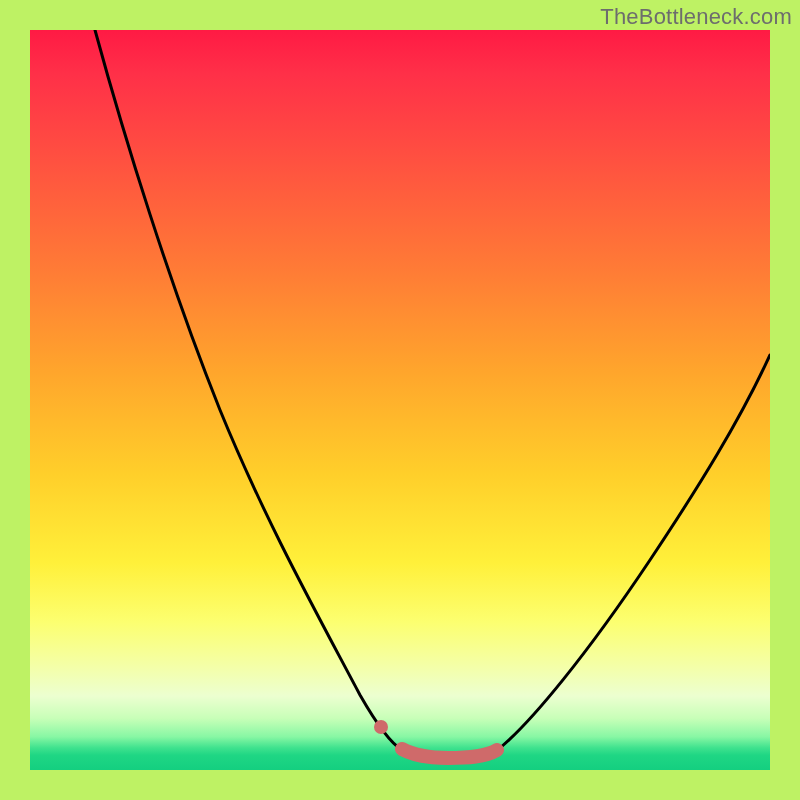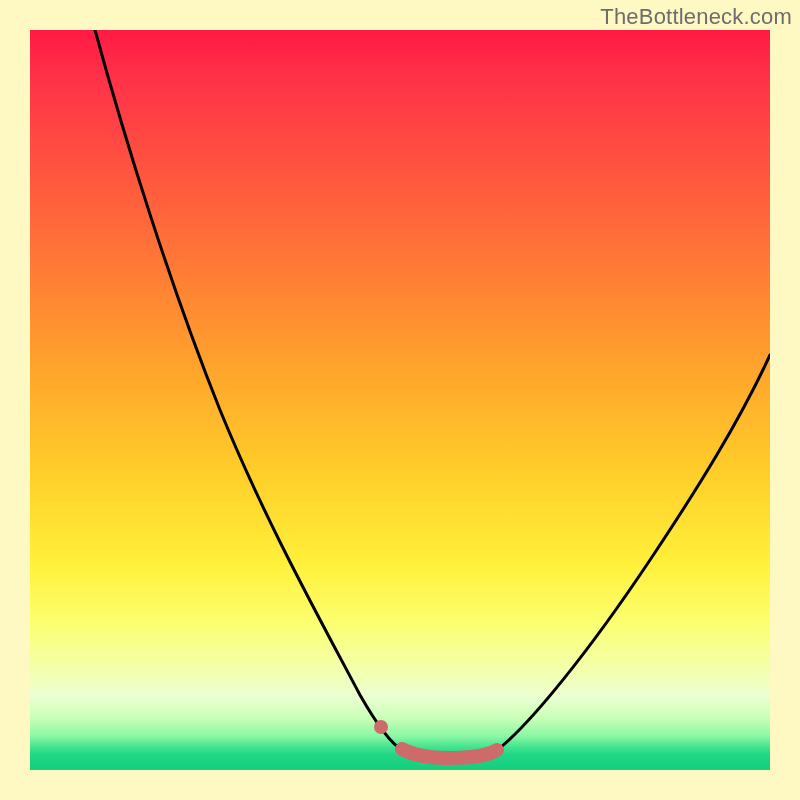--- a/index.html
+++ b/index.html
@@ -10,21 +10,21 @@
     background: #000;
     overflow: hidden;
     font-family: Arial, Helvetica, sans-serif;
   }
   .frame {
     position: absolute;
     left: 0;
     top: 0;
     width: 800px;
     height: 800px;
-    background: #fef9c3;
+    background: #bef264;
   }
   .plot {
     position: absolute;
     left: 30px;
     top: 30px;
     width: 740px;
     height: 740px;
     overflow: hidden;
   }
   .gradient {

